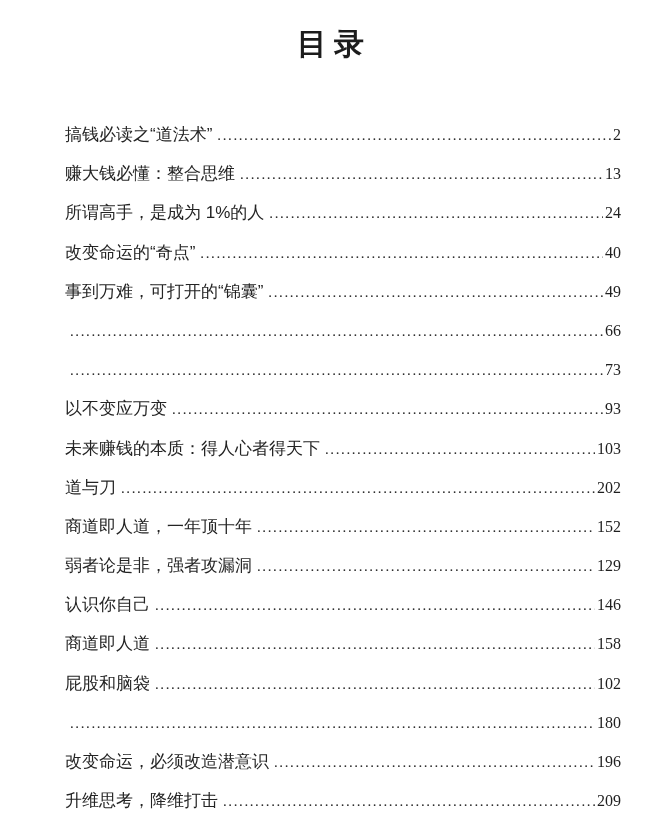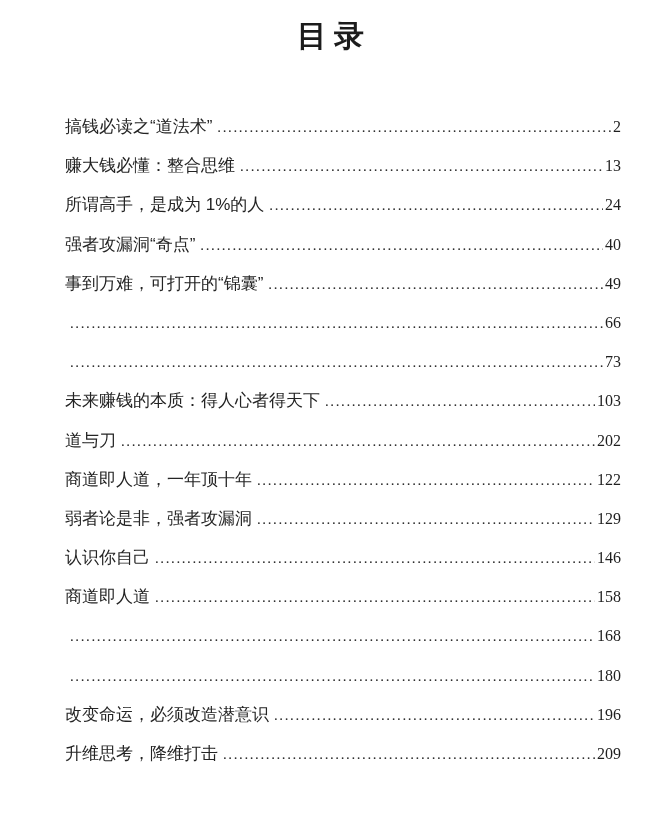--- a/index.html
+++ b/index.html
@@ -11,21 +11,21 @@
     position: relative;
     width: 661px;
     height: 814px;
     margin: 0 auto;
     background: #ffffff;
     color: #212121;
     overflow: hidden;
     font-family: "Liberation Serif", serif;
   }
   .page-title {
-    margin: 4px;
+    margin: 12px;
     padding-top: 13px;
     text-align: center;
     font-family: "Liberation Serif", serif;
     font-size: 30px;
     line-height: 37px;
     font-weight: 700;
     letter-spacing: 7px;
     color: #1c1c1c;
     
     text-indent: 7px;
@@ -87,58 +87,63 @@
     <span class="page-num">13</span>
   </div>
 
   <div class="toc-row">
     <span class="toc-title">所谓高手，是成为 1%的人</span>
     <span class="leader"></span>
     <span class="page-num">24</span>
   </div>
 
   <div class="toc-row">
-    <span class="toc-title">强者攻漏洞“奇点”</span>
+    <span class="toc-title">改变命运的“奇点”</span>
     <span class="leader"></span>
     <span class="page-num">40</span>
   </div>
 
   <div class="toc-row">
     <span class="toc-title">事到万难，可打开的“锦囊”</span>
     <span class="leader"></span>
     <span class="page-num">49</span>
   </div>
 
   <div class="toc-row">
     <span class="leader"></span>
     <span class="page-num">66</span>
   </div>
 
   <div class="toc-row">
     <span class="leader"></span>
     <span class="page-num">73</span>
   </div>
 
+  <div class="toc-row">
+    <span class="toc-title">以不变应万变</span>
+    <span class="leader"></span>
+    <span class="page-num">93</span>
+  </div>
 
   <div class="toc-row">
     <span class="toc-title">未来赚钱的本质：得人心者得天下</span>
     <span class="leader"></span>
     <span class="page-num">103</span>
   </div>
 
   <div class="toc-row">
     <span class="toc-title">道与刀</span>
     <span class="leader"></span>
     <span class="page-num">202</span>
   </div>
 
   <div class="toc-row">
     <span class="toc-title">商道即人道，一年顶十年</span>
     <span class="leader"></span>
-    <span class="page-num">122</span>
+    <span class="page-num">152</span>
   </div>
 
   <div class="toc-row">
     <span class="toc-title">弱者论是非，强者攻漏洞</span>
     <span class="leader"></span>
     <span class="page-num">129</span>
   </div>
 
   <div class="toc-row">
     <span class="toc-title">认识你自己</span>
@@ -146,22 +151,23 @@
     <span class="page-num">146</span>
   </div>
 
   <div class="toc-row">
     <span class="toc-title">商道即人道</span>
     <span class="leader"></span>
     <span class="page-num">158</span>
   </div>
 
   <div class="toc-row">
+    <span class="toc-title">屁股和脑袋</span>
     <span class="leader"></span>
-    <span class="page-num">168</span>
+    <span class="page-num">102</span>
   </div>
 
   <div class="toc-row">
     <span class="leader"></span>
     <span class="page-num">180</span>
   </div>
 
   <div class="toc-row">
     <span class="toc-title">改变命运，必须改造潜意识</span>
     <span class="leader"></span>

